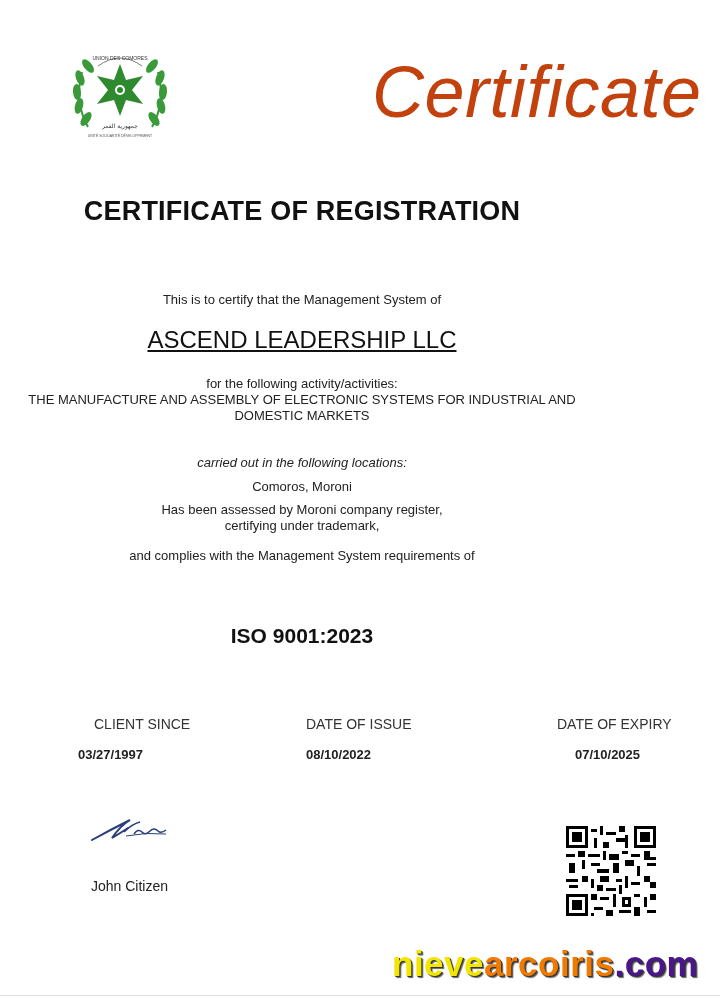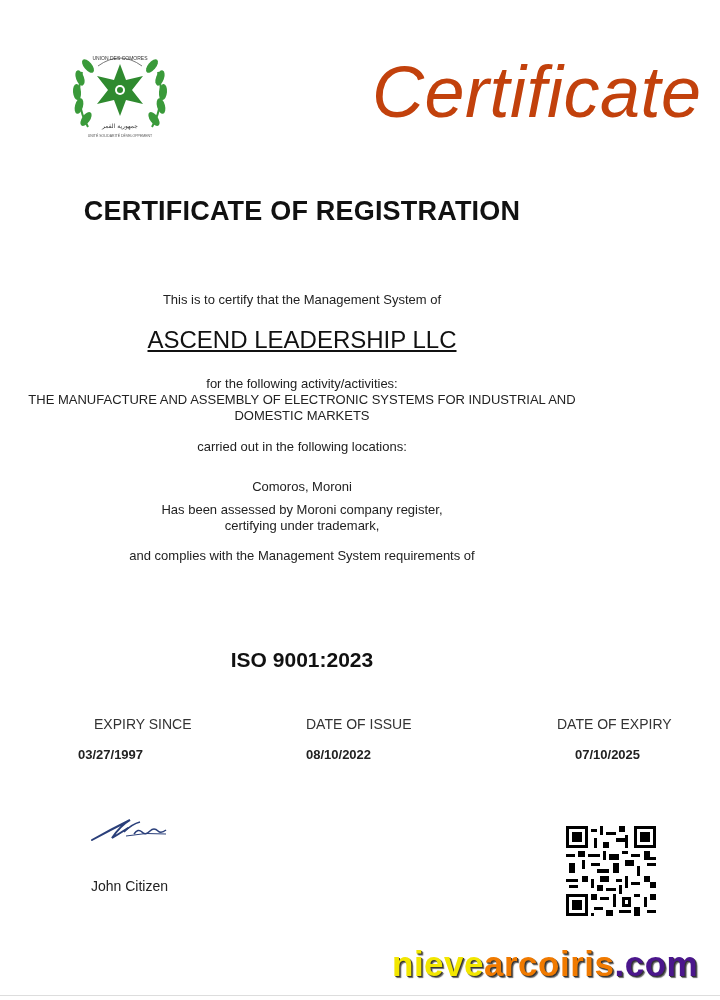--- a/index.html
+++ b/index.html
@@ -5,21 +5,21 @@
   html, body { margin:0; padding:0; }
   body { width:720px; height:1000px; background:#ffffff; position:relative; overflow:hidden;
          font-family:"Liberation Sans", sans-serif; color:#111; }
   .abs { position:absolute; }
   .center { left:0; width:604px; text-align:center; }
   #emblem { left:68px; top:42px; width:104px; height:100px; }
   #cert-word { left:372px; top:52px; font-size:72px; font-style:italic; color:#c2410c; letter-spacing:0.5px; line-height:80px; }
   #title { top:196px; font-size:27px; font-weight:bold; color:#111; letter-spacing:0.2px; }
   .small { font-size:13px; color:#222; line-height:16px; }
   #company { top:326px; font-size:24px; color:#111;text-decoration:underline; }
-  #iso { top:624px; font-size:21px; font-weight:bold;margin-top:24px; }
+  #iso { top:624px; font-size:21px; font-weight:bold; }
   .lbl { font-size:14px; color:#333; top:716px; }
   .val { font-size:13px; font-weight:bold; color:#222; top:747px; }
   #sig { left:90px; top:812px; width:90px; height:34px; }
   #signer { left:91px; top:878px; font-size:14px; font-weight:normal; color:#222; }
   #qr { left:566px; top:826px; width:90px; height:90px; }
   #watermark { left:392px; top:944px; font-size:35px; font-weight:bold; letter-spacing:0.5px;
                text-shadow:1px 1px 0 #333, 2px 2px 1px #666; }
   #bottom-line { left:0; top:995px; width:720px; height:1px; background:#ddd; }
 </style>
 </head>
@@ -56,30 +56,30 @@
 
 <div id="title" class="abs center">CERTIFICATE OF REGISTRATION</div>
 
 <div class="abs center small" style="top:292px;">This is to certify that the Management System of</div>
 <div id="company" class="abs center">ASCEND LEADERSHIP LLC</div>
 
 <div class="abs center small" style="top:376px;">for the following activity/activities:</div>
 <div class="abs center small" style="top:392px;">THE MANUFACTURE AND ASSEMBLY OF ELECTRONIC SYSTEMS FOR INDUSTRIAL AND</div>
 <div class="abs center small" style="top:408px;">DOMESTIC MARKETS</div>
 
-<div class="abs center small" style="top:439px;">carried out in the following locations:</div>
+<div class="abs center small" style="top:455px;font-style:italic;">carried out in the following locations:</div>
 <div class="abs center small" style="top:470px;margin-top:9px;">Comoros, Moroni</div>
 
 <div class="abs center small" style="top:502px;">Has been assessed by Moroni company register,</div>
 <div class="abs center small" style="top:518px;">certifying under trademark,</div>
 <div class="abs center small" style="top:548px;text-align:center;">and complies with the Management System requirements of</div>
 
 <div id="iso" class="abs center">ISO 9001:2023</div>
 
-<div class="abs lbl" style="left:94px;">EXPIRY SINCE</div>
+<div class="abs lbl" style="left:94px;">CLIENT SINCE</div>
 <div class="abs val" style="left:78px;">03/27/1997</div>
 <div class="abs lbl" style="left:306px;">DATE OF ISSUE</div>
 <div class="abs val" style="left:306px;">08/10/2022</div>
 <div class="abs lbl" style="left:557px;">DATE OF EXPIRY</div>
 <div class="abs val" style="left:575px;">07/10/2025</div>
 
 <svg id="sig" class="abs" viewBox="0 0 90 34">
   <path d="M2 28 Q20 18 40 8 Q30 14 22 26 Q32 20 38 16" stroke="#2a3f7a" stroke-width="2" fill="none" stroke-linecap="round"></path>
   <path d="M34 20 Q42 12 50 10 M44 22 q4 -6 8 -2 q3 4 8 -1 q4 -4 8 0 q3 3 8 -1" stroke="#2a3f7a" stroke-width="1.5" fill="none"></path>
   <path d="M36 24 Q56 20 76 22" stroke="#2a3f7a" stroke-width="1" fill="none"></path>

